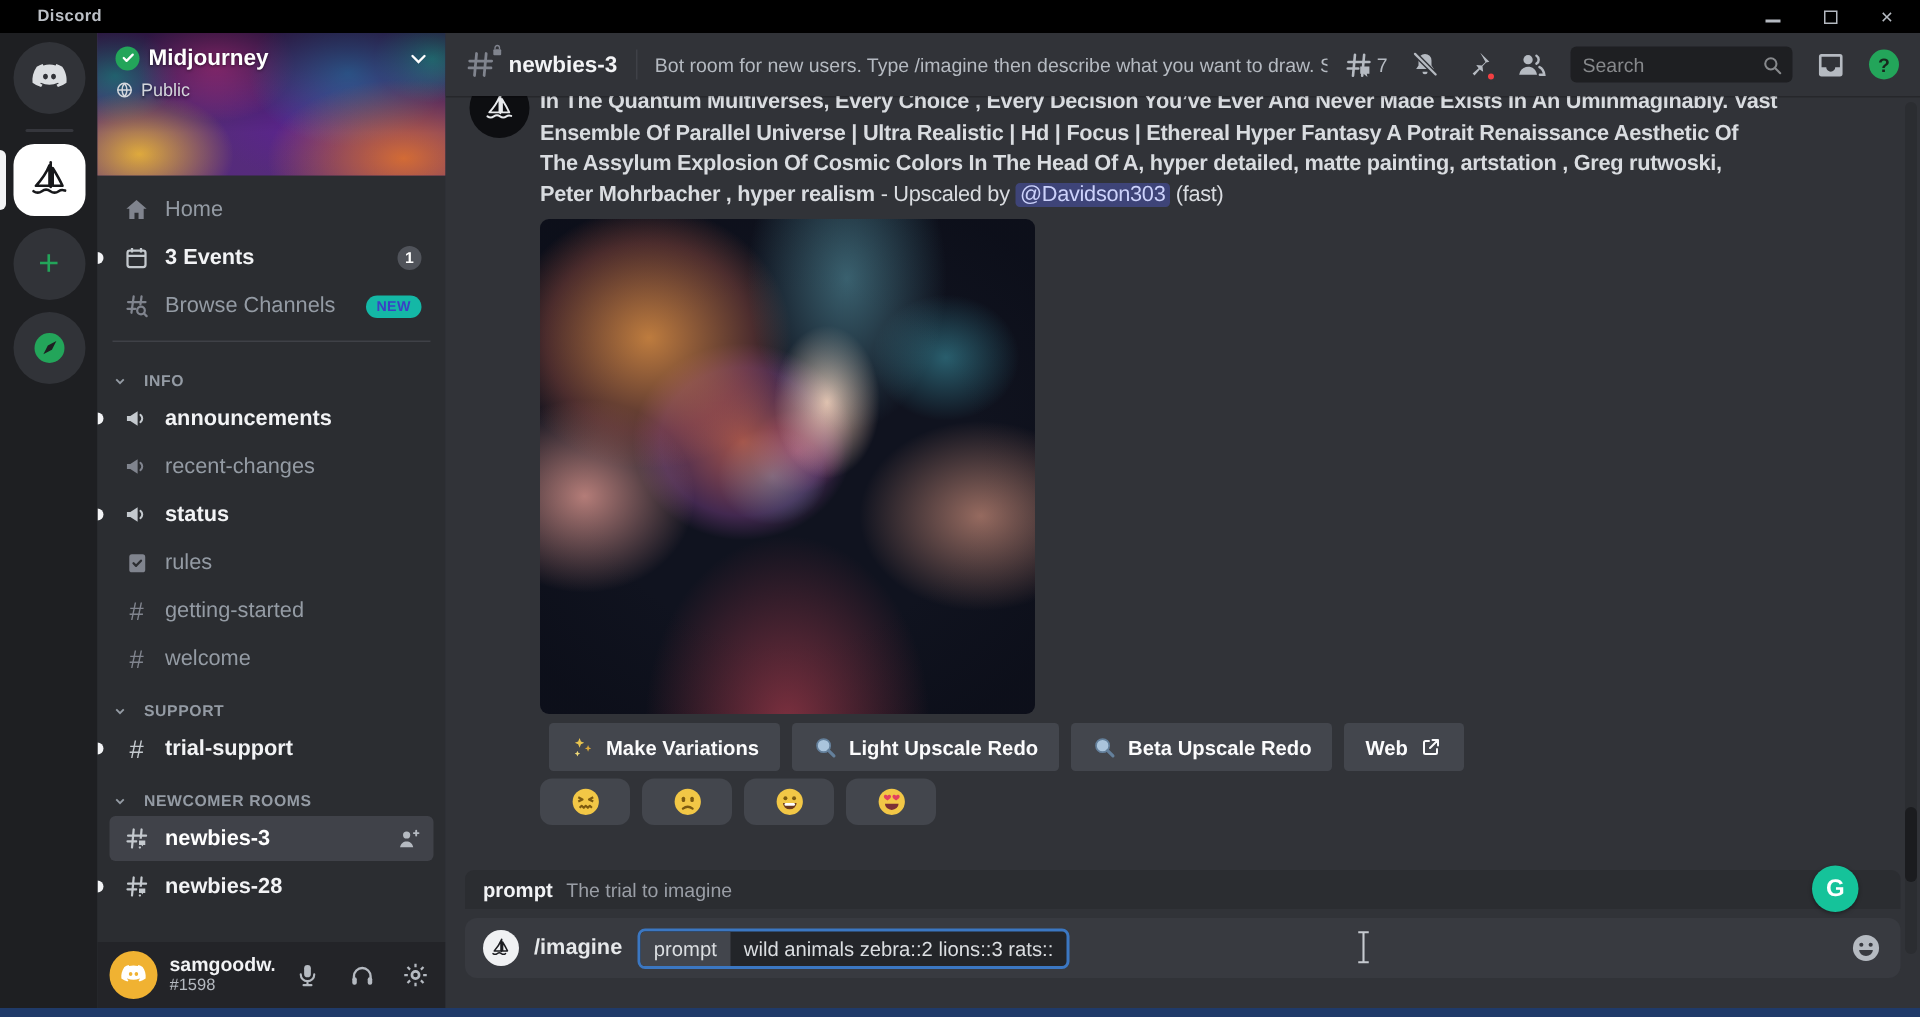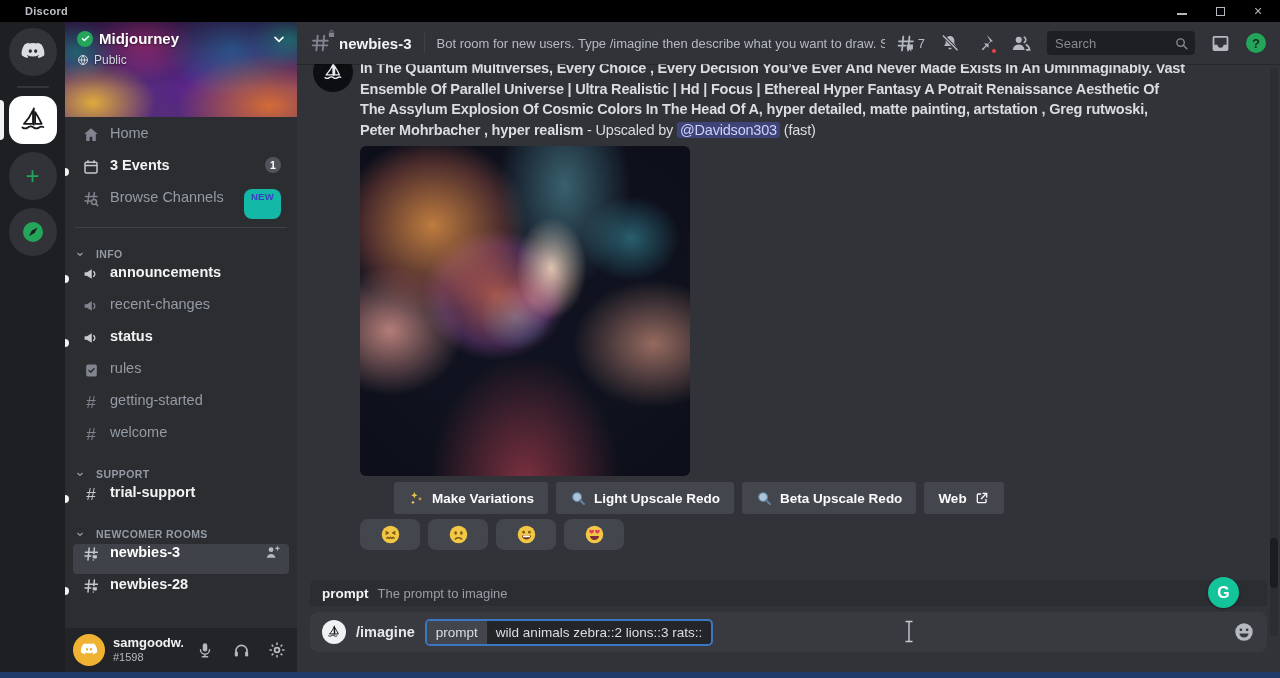--- a/index.html
+++ b/index.html
@@ -48,21 +48,21 @@
   .server-head { position:absolute; top:8px; left:12px; right:10px; }
   .server-row1 { display:flex; align-items:center; gap:6px; }
   .verified-badge { width:16px; height:16px; border-radius:50%; background:#23a55a; display:flex;
     align-items:center; justify-content:center; flex-shrink:0; }
   .server-name { color:#fff; font-size:15px; font-weight:bold; text-shadow:0 1px 2px rgba(0,0,0,.5); flex:1; }
   .server-row2 { display:flex; align-items:center; gap:5px; margin-top:6px; color:#d4d7dc; font-size:12px;
     text-shadow:0 1px 2px rgba(0,0,0,.5); }
 
   .chan-scroll { flex:1; overflow:hidden; padding:8px 8px 0; }
   .side-item { position:relative; height:30px; margin-bottom:2px; border-radius:4px; display:flex;
-    gap:9px; padding:0 8px; color:#949ba4; font-size:14.5px; font-weight:500; }
+    align-items:center; gap:9px; padding:0 8px; color:#949ba4; font-size:14.5px; font-weight:500; }
   .side-item .s-ico { width:20px; height:20px; display:flex; align-items:center; justify-content:center;
     color:#80848e; flex-shrink:0; }
   .side-item.unread { color:#f2f3f5; font-weight:600; }
   .side-item.unread .s-ico { color:#c4c9ce; }
   .side-item.selected { background:#404249; color:#fff; font-weight:600; }
   .side-item.selected .s-ico { color:#c4c9ce; }
   .unread-pill { position:absolute; left:-8px; top:11px; width:4px; height:8px; background:#f2f3f5;
     border-radius:0 4px 4px 0; }
   .hash-glyph { font-size:17px; font-weight:500; line-height:1; }
   .count-badge { margin-left:auto; min-width:16px; height:16px; border-radius:8px; background:#50535a;
@@ -123,21 +123,21 @@
       radial-gradient(105px 92px at 9% 56%, rgba(235,160,150,.75), transparent 70%),
       radial-gradient(112px 88px at 89% 60%, rgba(232,160,135,.62), transparent 72%),
       radial-gradient(52px 75px at 58% 37%, rgba(246,206,182,.95), transparent 68%),
       radial-gradient(92px 82px at 41% 45%, rgba(226,112,92,.7), rgba(142,72,152,.4) 60%, transparent 80%),
       radial-gradient(52px 46px at 47% 52%, rgba(92,192,202,.55), transparent 70%),
       radial-gradient(46px 40px at 52% 47%, rgba(221,82,142,.5), transparent 70%),
       radial-gradient(125px 165px at 50% 102%, rgba(152,56,72,.8), transparent 76%),
       radial-gradient(230px 210px at 50% 50%, rgba(0,0,0,0) 55%, rgba(10,12,22,.55) 95%);
   }
 
-  .btn-row { position:absolute; left:77px; top:418px; display:flex; gap:8px;padding-left:20px; }
+  .btn-row { position:absolute; left:49px; top:418px; display:flex; gap:8px;padding-left:20px; }
   .mj-btn { height:32px; background:#43464d; border-radius:3px; color:#fbfbfc; font-size:13.5px;
     font-weight:600; display:flex; align-items:center; gap:7px; padding:0 14px; border:none;
     font-family:"Liberation Sans", sans-serif; }
   .react-row { position:absolute; left:63px; top:455px; display:flex; gap:8px; }
   .react-btn { width:60px; height:31px; background:#43464d; border-radius:8px; display:flex;
     align-items:center; justify-content:center; }
 
   
   .hint-bar { position:absolute; left:13px; top:558px; width:957px; height:26px; background:#2b2d31;
     border-radius:6px 6px 0 0; display:flex; align-items:center; gap:9px; padding:0 12px; z-index:6; }
@@ -551,21 +551,21 @@
                 <path d="M8.7 7.4c.7-1.1 2.3-1 2.7.2.4 1.1-.8 2.2-2.7 3.5C6.8 9.8 5.6 8.7 6 7.6c.4-1.2 2-1.3 2.7-.2z" fill="#e3405f"></path>
                 <path d="M15.3 7.4c.7-1.1 2.3-1 2.7.2.4 1.1-.8 2.2-2.7 3.5-1.9-1.3-3.1-2.4-2.7-3.5.4-1.2 2-1.3 2.7-.2z" fill="#e3405f"></path>
                 <path d="M6.8 13.6h10.4a5.2 4.6 0 0 1-10.4 0z" fill="#7c2f35"></path>
               </svg>
           </div>
         </div>
       </div>
 
       <div class="hint-bar">
         <span class="hint-name">prompt</span>
-        <span class="hint-desc">The prompt to imagine</span>
+        <span class="hint-desc">The trial to imagine</span>
       </div>
       <div class="grammarly">G</div>
       <div class="input-bar">
         <span class="bot-avatar">
           <svg width="16" height="16" viewBox="0 0 24 24" fill="none" stroke="currentColor" stroke-width="1.5" stroke-linejoin="round" stroke-linecap="round">
               <path d="M12.6 3.2v12.3"></path>
               <path d="M12 4.6C10.4 8.5 7.9 12 5.2 14.9H12z"></path>
               <path d="M13.6 6c1.6 2.6 3.3 5.4 4.9 8.9h-4.9z"></path>
               <path d="M4 17.6c1.4 1 2.8 1 4.2 0s2.8-1 4.2 0 2.8 1 4.2 0"></path>
             </svg>

